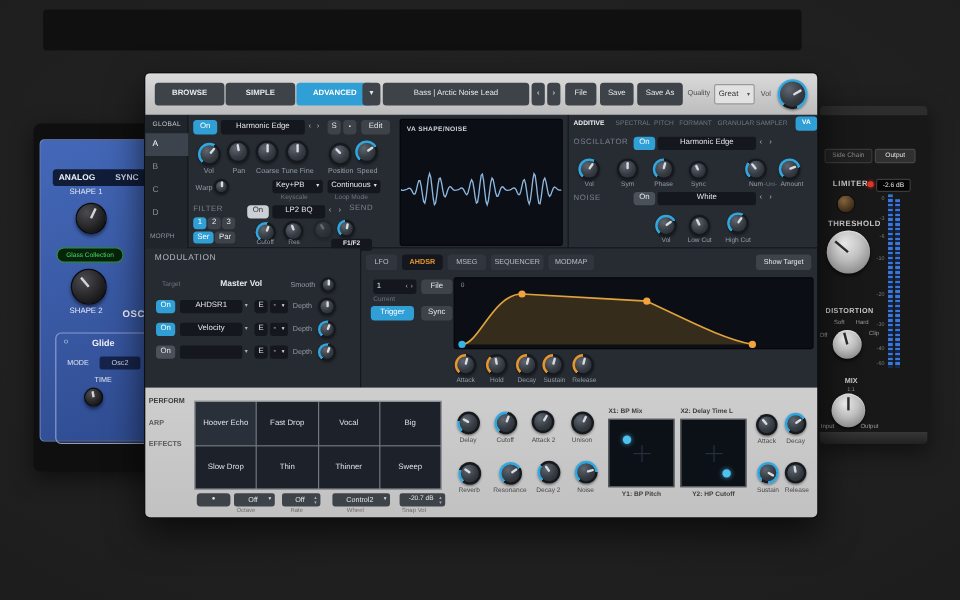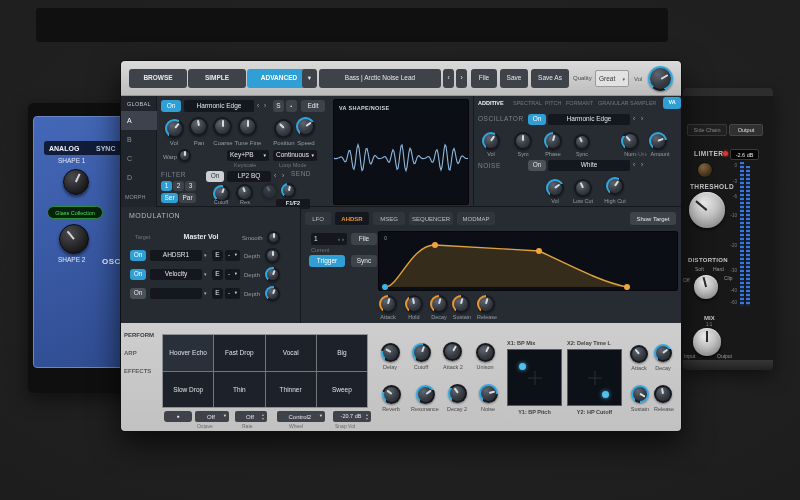--- a/index.html
+++ b/index.html
@@ -50,20 +50,30 @@
       <div class="t" style="left:62px;top:28px;font-size:7px;font-weight:bold;color:#cdd5e8;">SYNC</div>
       <div class="t" style="left:24px;top:40px;font-size:6.5px;color:#e2e8f4;">SHAPE 1</div>
       <div class="dkn" style="left:29px;top:52px;width:26px;height:26px;--p:25deg;"></div>
       <div class="abs" style="left:13px;top:89px;width:56px;height:13px;background:#07230c;border:1px solid #2f8f3c;border-radius:7px;display:flex;align-items:center;justify-content:center;">
         <span style="font-size:5.5px;color:#4ade5e;">Glass Collection</span>
       </div>
       <div class="dkn" style="left:25px;top:107px;width:30px;height:30px;--p:-40deg;"></div>
       <div class="t" style="left:24px;top:139px;font-size:6.5px;color:#e2e8f4;">SHAPE 2</div>
       <div class="t" style="left:68px;top:141px;font-size:8px;font-weight:bold;letter-spacing:.5px;color:#f2f5fb;">OSCILLATOR</div>
 
+      <div class="abs" style="left:12px;top:160px;width:78px;height:93px;border:1px solid #8a9cd0;border-radius:5px;">
+        <span class="t" style="left:6px;top:4px;font-size:7px;font-weight:bold;color:#e8edf8;">○</span>
+        <div class="t" style="left:0;top:4px;width:78px;text-align:center;font-size:7.5px;font-weight:bold;color:#f0f3fa;">Glide</div>
+        <div class="t" style="left:9px;top:22px;font-size:6px;color:#dfe5f2;">MODE</div>
+        <div class="abs" style="left:36px;top:19px;width:34px;height:11px;background:#16234a;border-radius:2px;display:flex;align-items:center;justify-content:center;">
+          <span style="font-size:6px;color:#ccd6ee;">Osc2</span>
+        </div>
+        <div class="t" style="left:0;top:36px;width:78px;text-align:center;font-size:6px;color:#dfe5f2;">TIME</div>
+        <div class="dkn" style="left:23px;top:45px;width:16px;height:16px;--p:-10deg;"></div>
+      </div>
     </div>
   </div>
 
   <div class="abs" style="left:683px;top:88px;width:90px;height:282px;background:#181818;border-radius:4px;box-shadow:0 6px 18px rgba(0,0,0,.5);overflow:hidden;z-index:1;">
     <div class="abs" style="left:0;top:0;width:90px;height:8px;background:#2d2d2d;"></div>
     <div class="abs" style="left:4px;top:36px;width:40px;height:12px;background:#212121;border:1px solid #383838;border-radius:2px;display:flex;align-items:center;justify-content:center;">
       <span style="font-size:5.5px;color:#8a8a8a;">Side Chain</span>
     </div>
     <div class="abs" style="left:46px;top:36px;width:34px;height:12px;background:#303030;border:1px solid #464646;border-radius:2px;display:flex;align-items:center;justify-content:center;">
       <span style="font-size:5.5px;color:#e0e0e0;">Output</span>

